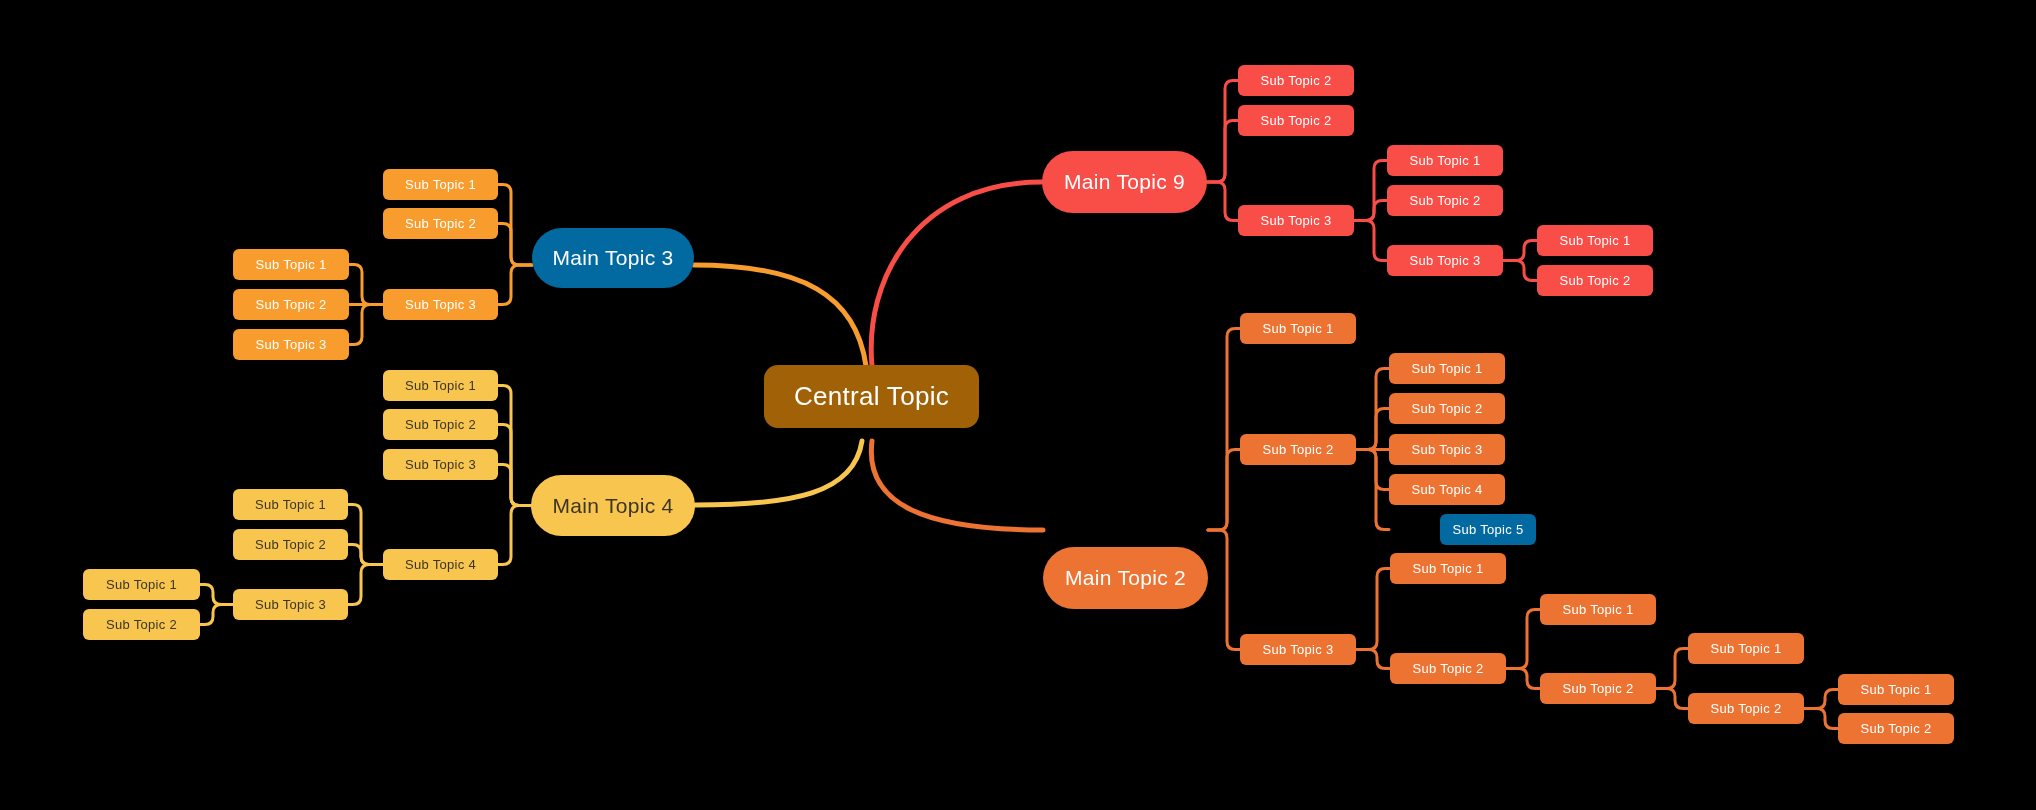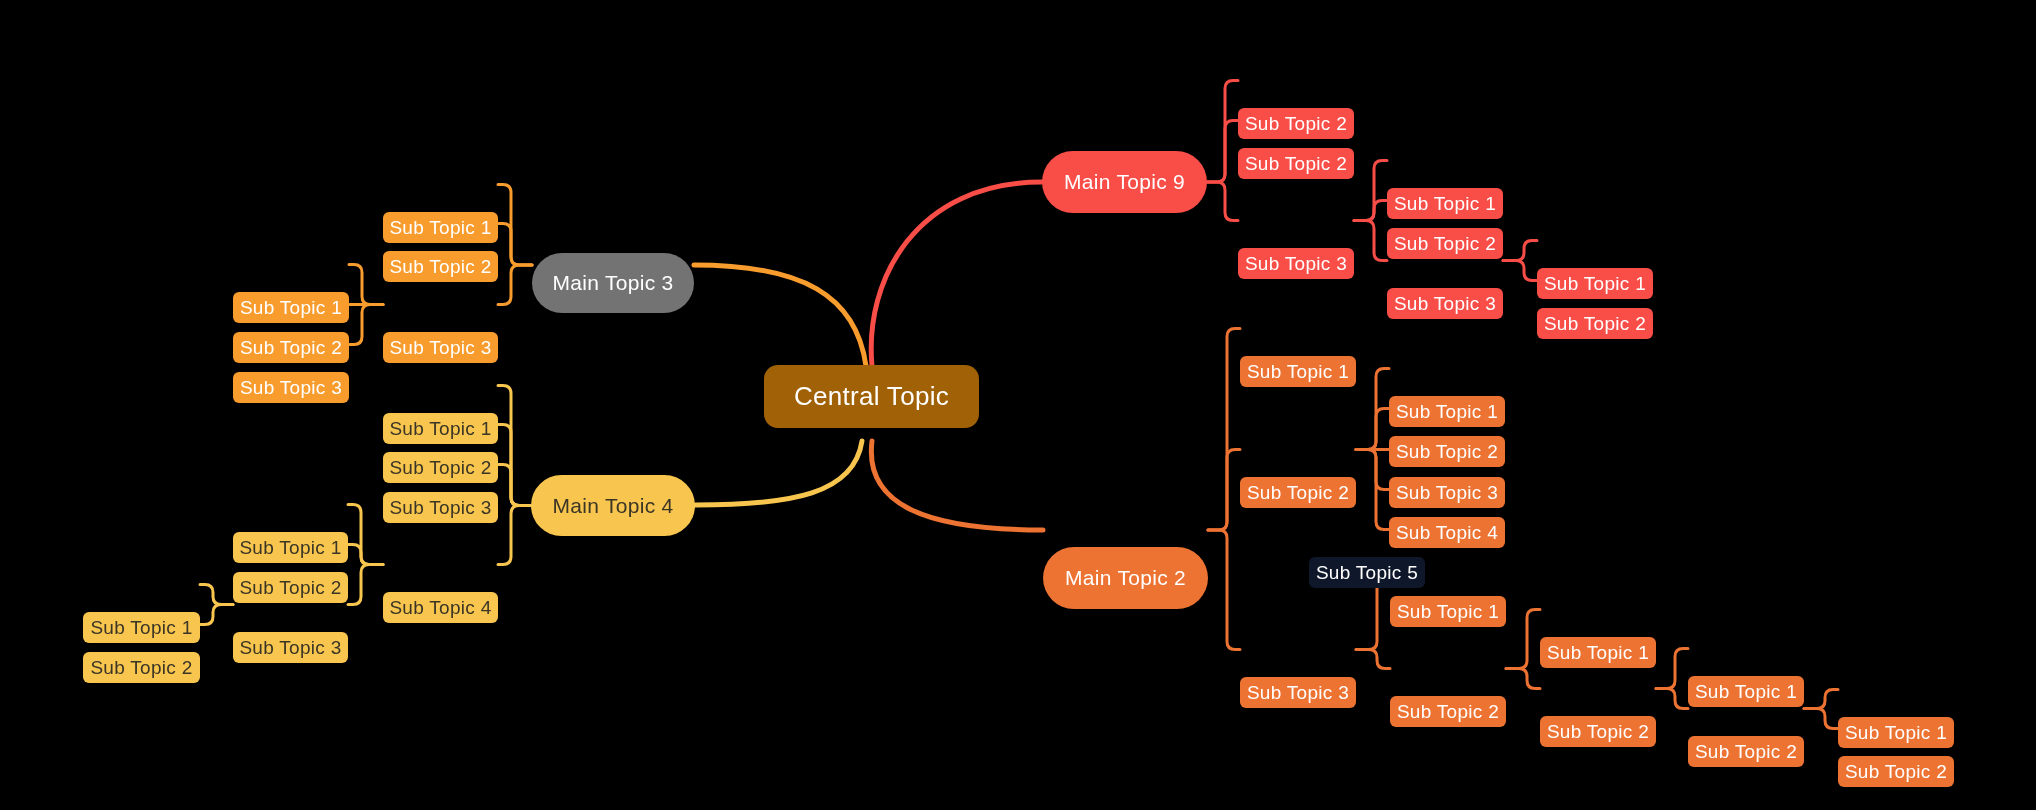--- a/index.html
+++ b/index.html
@@ -35,22 +35,21 @@
   }
   .node.central {
     border-radius: 14px;
     font-size: 26px;
   }
   .node.pill {
     font-size: 21px;
   }
   .node.rect {
     border-radius: 6px;
-    font-size: 19px;
-    margin-top: 43px;
+    font-size: 13px;
   }
 </style>
 </head>
 <body>
 
 <div id="canvas">
     <svg id="wires" width="2036" height="810" viewBox="0 0 2036 810">
       <path d="M 872 366 C 864 280 916 182 1042 182" fill="none" stroke="#F94D47" stroke-width="5" stroke-linecap="round"></path>
       <path d="M 872 441 C 864 505 926 530 1043 530" fill="none" stroke="#ED7333" stroke-width="5" stroke-linecap="round"></path>
       <path d="M 866 366 C 856 295 802 265 694 265" fill="none" stroke="#F89C2E" stroke-width="5" stroke-linecap="round"></path>
@@ -106,30 +105,30 @@
     <div class="node rect" style="left: 1537px; top: 225px; width: 116px; height: 31px; background: rgb(249, 77, 71); color: rgb(255, 255, 255);">Sub Topic 1</div>
     <div class="node rect" style="left: 1537px; top: 265px; width: 116px; height: 31px; background: rgb(249, 77, 71); color: rgb(255, 255, 255);">Sub Topic 2</div>
     <div class="node pill" style="left: 1043px; top: 499px; width: 165px; height: 62px; background: rgb(237, 115, 51); color: rgb(255, 255, 255); border-radius: 31px; margin-top: 48px;">Main Topic 2</div>
     <div class="node rect" style="left: 1240px; top: 313px; width: 116px; height: 31px; background: rgb(237, 115, 51); color: rgb(255, 255, 255);">Sub Topic 1</div>
     <div class="node rect" style="left: 1240px; top: 434px; width: 116px; height: 31px; background: rgb(237, 115, 51); color: rgb(255, 255, 255);">Sub Topic 2</div>
     <div class="node rect" style="left: 1240px; top: 634px; width: 116px; height: 31px; background: rgb(237, 115, 51); color: rgb(255, 255, 255);">Sub Topic 3</div>
     <div class="node rect" style="left: 1389px; top: 353px; width: 116px; height: 31px; background: rgb(237, 115, 51); color: rgb(255, 255, 255);">Sub Topic 1</div>
     <div class="node rect" style="left: 1389px; top: 393px; width: 116px; height: 31px; background: rgb(237, 115, 51); color: rgb(255, 255, 255);">Sub Topic 2</div>
     <div class="node rect" style="left: 1389px; top: 434px; width: 116px; height: 31px; background: rgb(237, 115, 51); color: rgb(255, 255, 255);">Sub Topic 3</div>
     <div class="node rect" style="left: 1389px; top: 474px; width: 116px; height: 31px; background: rgb(237, 115, 51); color: rgb(255, 255, 255);">Sub Topic 4</div>
-    <div class="node rect" style="left: 1309px; top: 514px; width: 116px; height: 31px; background: #0f172a; color: rgb(255, 255, 255);">Sub Topic 5</div>
+    <div class="node rect" style="left: 1440px; top: 514px; width: 96px; height: 31px; background: #0369a1; color: rgb(255, 255, 255);">Sub Topic 5</div>
     <div class="node rect" style="left: 1390px; top: 553px; width: 116px; height: 31px; background: rgb(237, 115, 51); color: rgb(255, 255, 255);">Sub Topic 1</div>
     <div class="node rect" style="left: 1390px; top: 653px; width: 116px; height: 31px; background: rgb(237, 115, 51); color: rgb(255, 255, 255);">Sub Topic 2</div>
     <div class="node rect" style="left: 1540px; top: 594px; width: 116px; height: 31px; background: rgb(237, 115, 51); color: rgb(255, 255, 255);">Sub Topic 1</div>
     <div class="node rect" style="left: 1540px; top: 673px; width: 116px; height: 31px; background: rgb(237, 115, 51); color: rgb(255, 255, 255);">Sub Topic 2</div>
     <div class="node rect" style="left: 1688px; top: 633px; width: 116px; height: 31px; background: rgb(237, 115, 51); color: rgb(255, 255, 255);">Sub Topic 1</div>
     <div class="node rect" style="left: 1688px; top: 693px; width: 116px; height: 31px; background: rgb(237, 115, 51); color: rgb(255, 255, 255);">Sub Topic 2</div>
     <div class="node rect" style="left: 1838px; top: 674px; width: 116px; height: 31px; background: rgb(237, 115, 51); color: rgb(255, 255, 255);">Sub Topic 1</div>
     <div class="node rect" style="left: 1838px; top: 713px; width: 116px; height: 31px; background: rgb(237, 115, 51); color: rgb(255, 255, 255);">Sub Topic 2</div>
-    <div class="node pill" style="left: 532px; top: 253px; width: 162px; height: 60px; background: #737373; color: rgb(255, 255, 255); border-radius: 30px;">Main Topic 3</div>
+    <div class="node pill" style="left: 532px; top: 228px; width: 162px; height: 60px; background: #0369a1; color: rgb(255, 255, 255); border-radius: 30px;">Main Topic 3</div>
     <div class="node rect" style="left: 383px; top: 169px; width: 115px; height: 31px; background: rgb(248, 156, 46); color: rgb(255, 255, 255);">Sub Topic 1</div>
     <div class="node rect" style="left: 383px; top: 208px; width: 115px; height: 31px; background: rgb(248, 156, 46); color: rgb(255, 255, 255);">Sub Topic 2</div>
     <div class="node rect" style="left: 383px; top: 289px; width: 115px; height: 31px; background: rgb(248, 156, 46); color: rgb(255, 255, 255);">Sub Topic 3</div>
     <div class="node rect" style="left: 233px; top: 249px; width: 116px; height: 31px; background: rgb(248, 156, 46); color: rgb(255, 255, 255);">Sub Topic 1</div>
     <div class="node rect" style="left: 233px; top: 289px; width: 116px; height: 31px; background: rgb(248, 156, 46); color: rgb(255, 255, 255);">Sub Topic 2</div>
     <div class="node rect" style="left: 233px; top: 329px; width: 116px; height: 31px; background: rgb(248, 156, 46); color: rgb(255, 255, 255);">Sub Topic 3</div>
     <div class="node pill" style="left: 531px; top: 475px; width: 164px; height: 61px; background: rgb(248, 198, 78); color: rgb(59, 53, 38); border-radius: 30.5px; text-align: center;">Main Topic 4</div>
     <div class="node rect" style="left: 383px; top: 370px; width: 115px; height: 31px; background: rgb(248, 198, 78); color: rgb(59, 53, 38);">Sub Topic 1</div>
     <div class="node rect" style="left: 383px; top: 409px; width: 115px; height: 31px; background: rgb(248, 198, 78); color: rgb(59, 53, 38);">Sub Topic 2</div>
     <div class="node rect" style="left: 383px; top: 449px; width: 115px; height: 31px; background: rgb(248, 198, 78); color: rgb(59, 53, 38);">Sub Topic 3</div>

